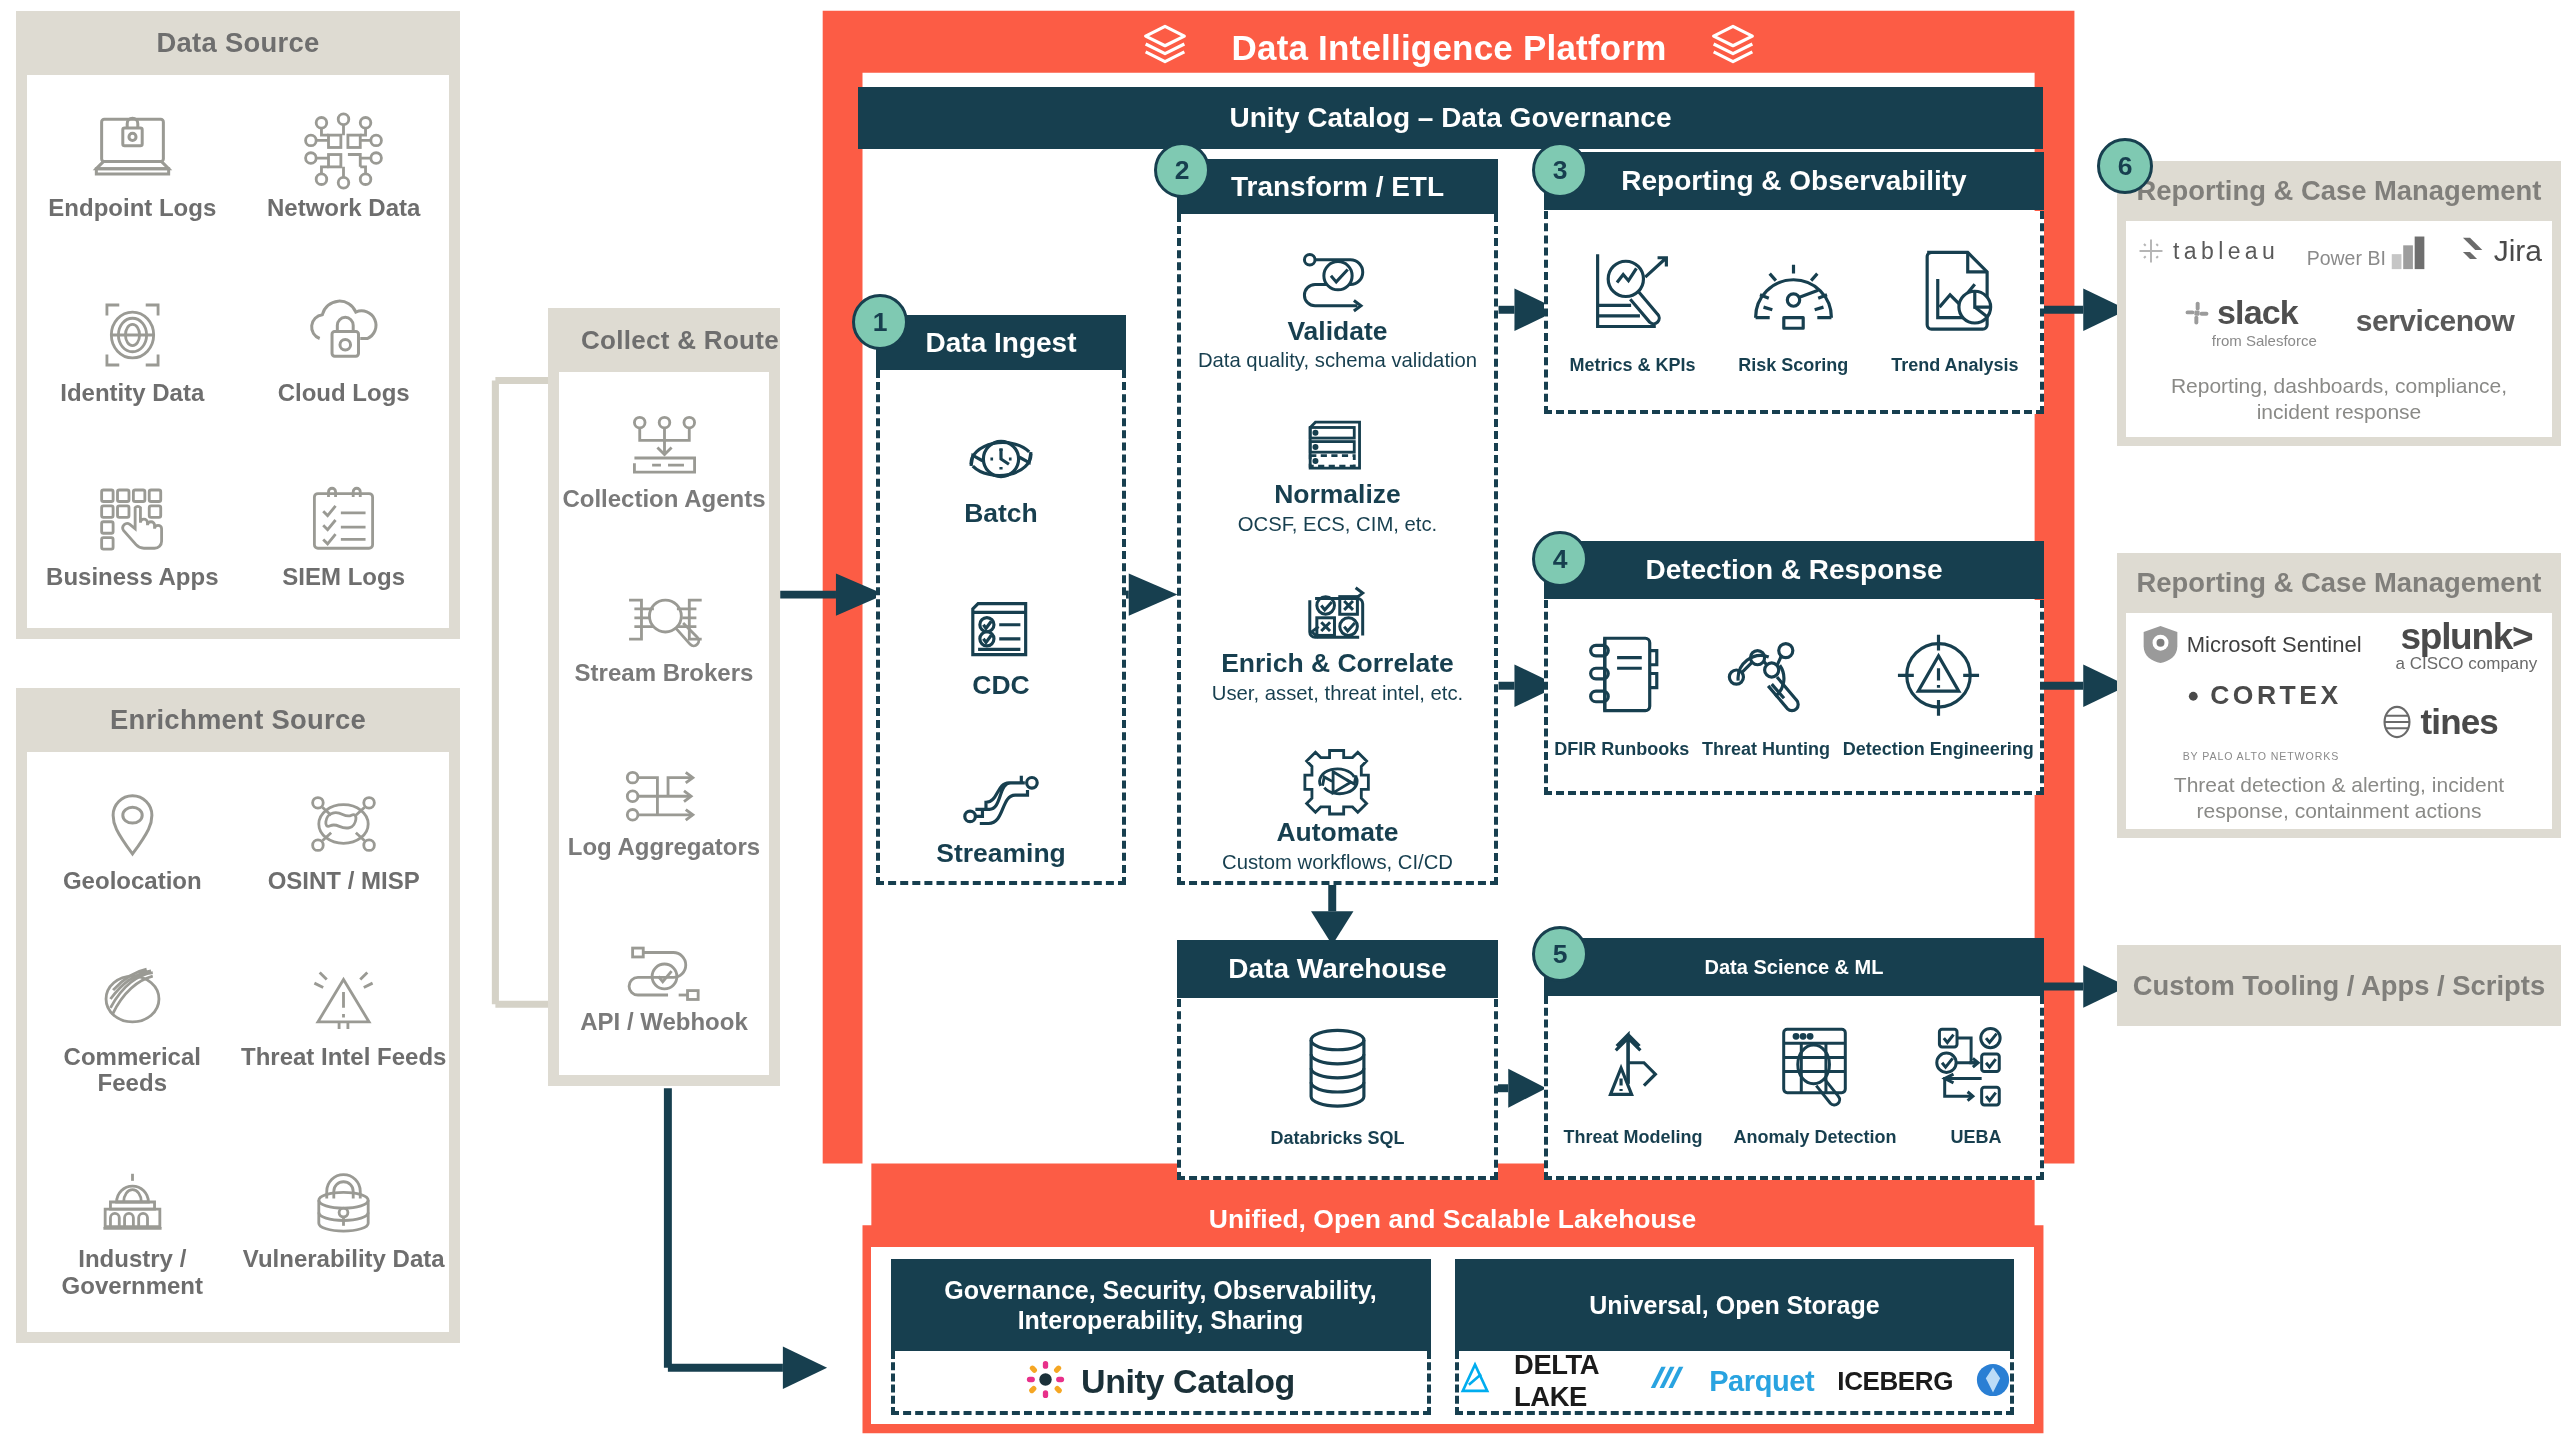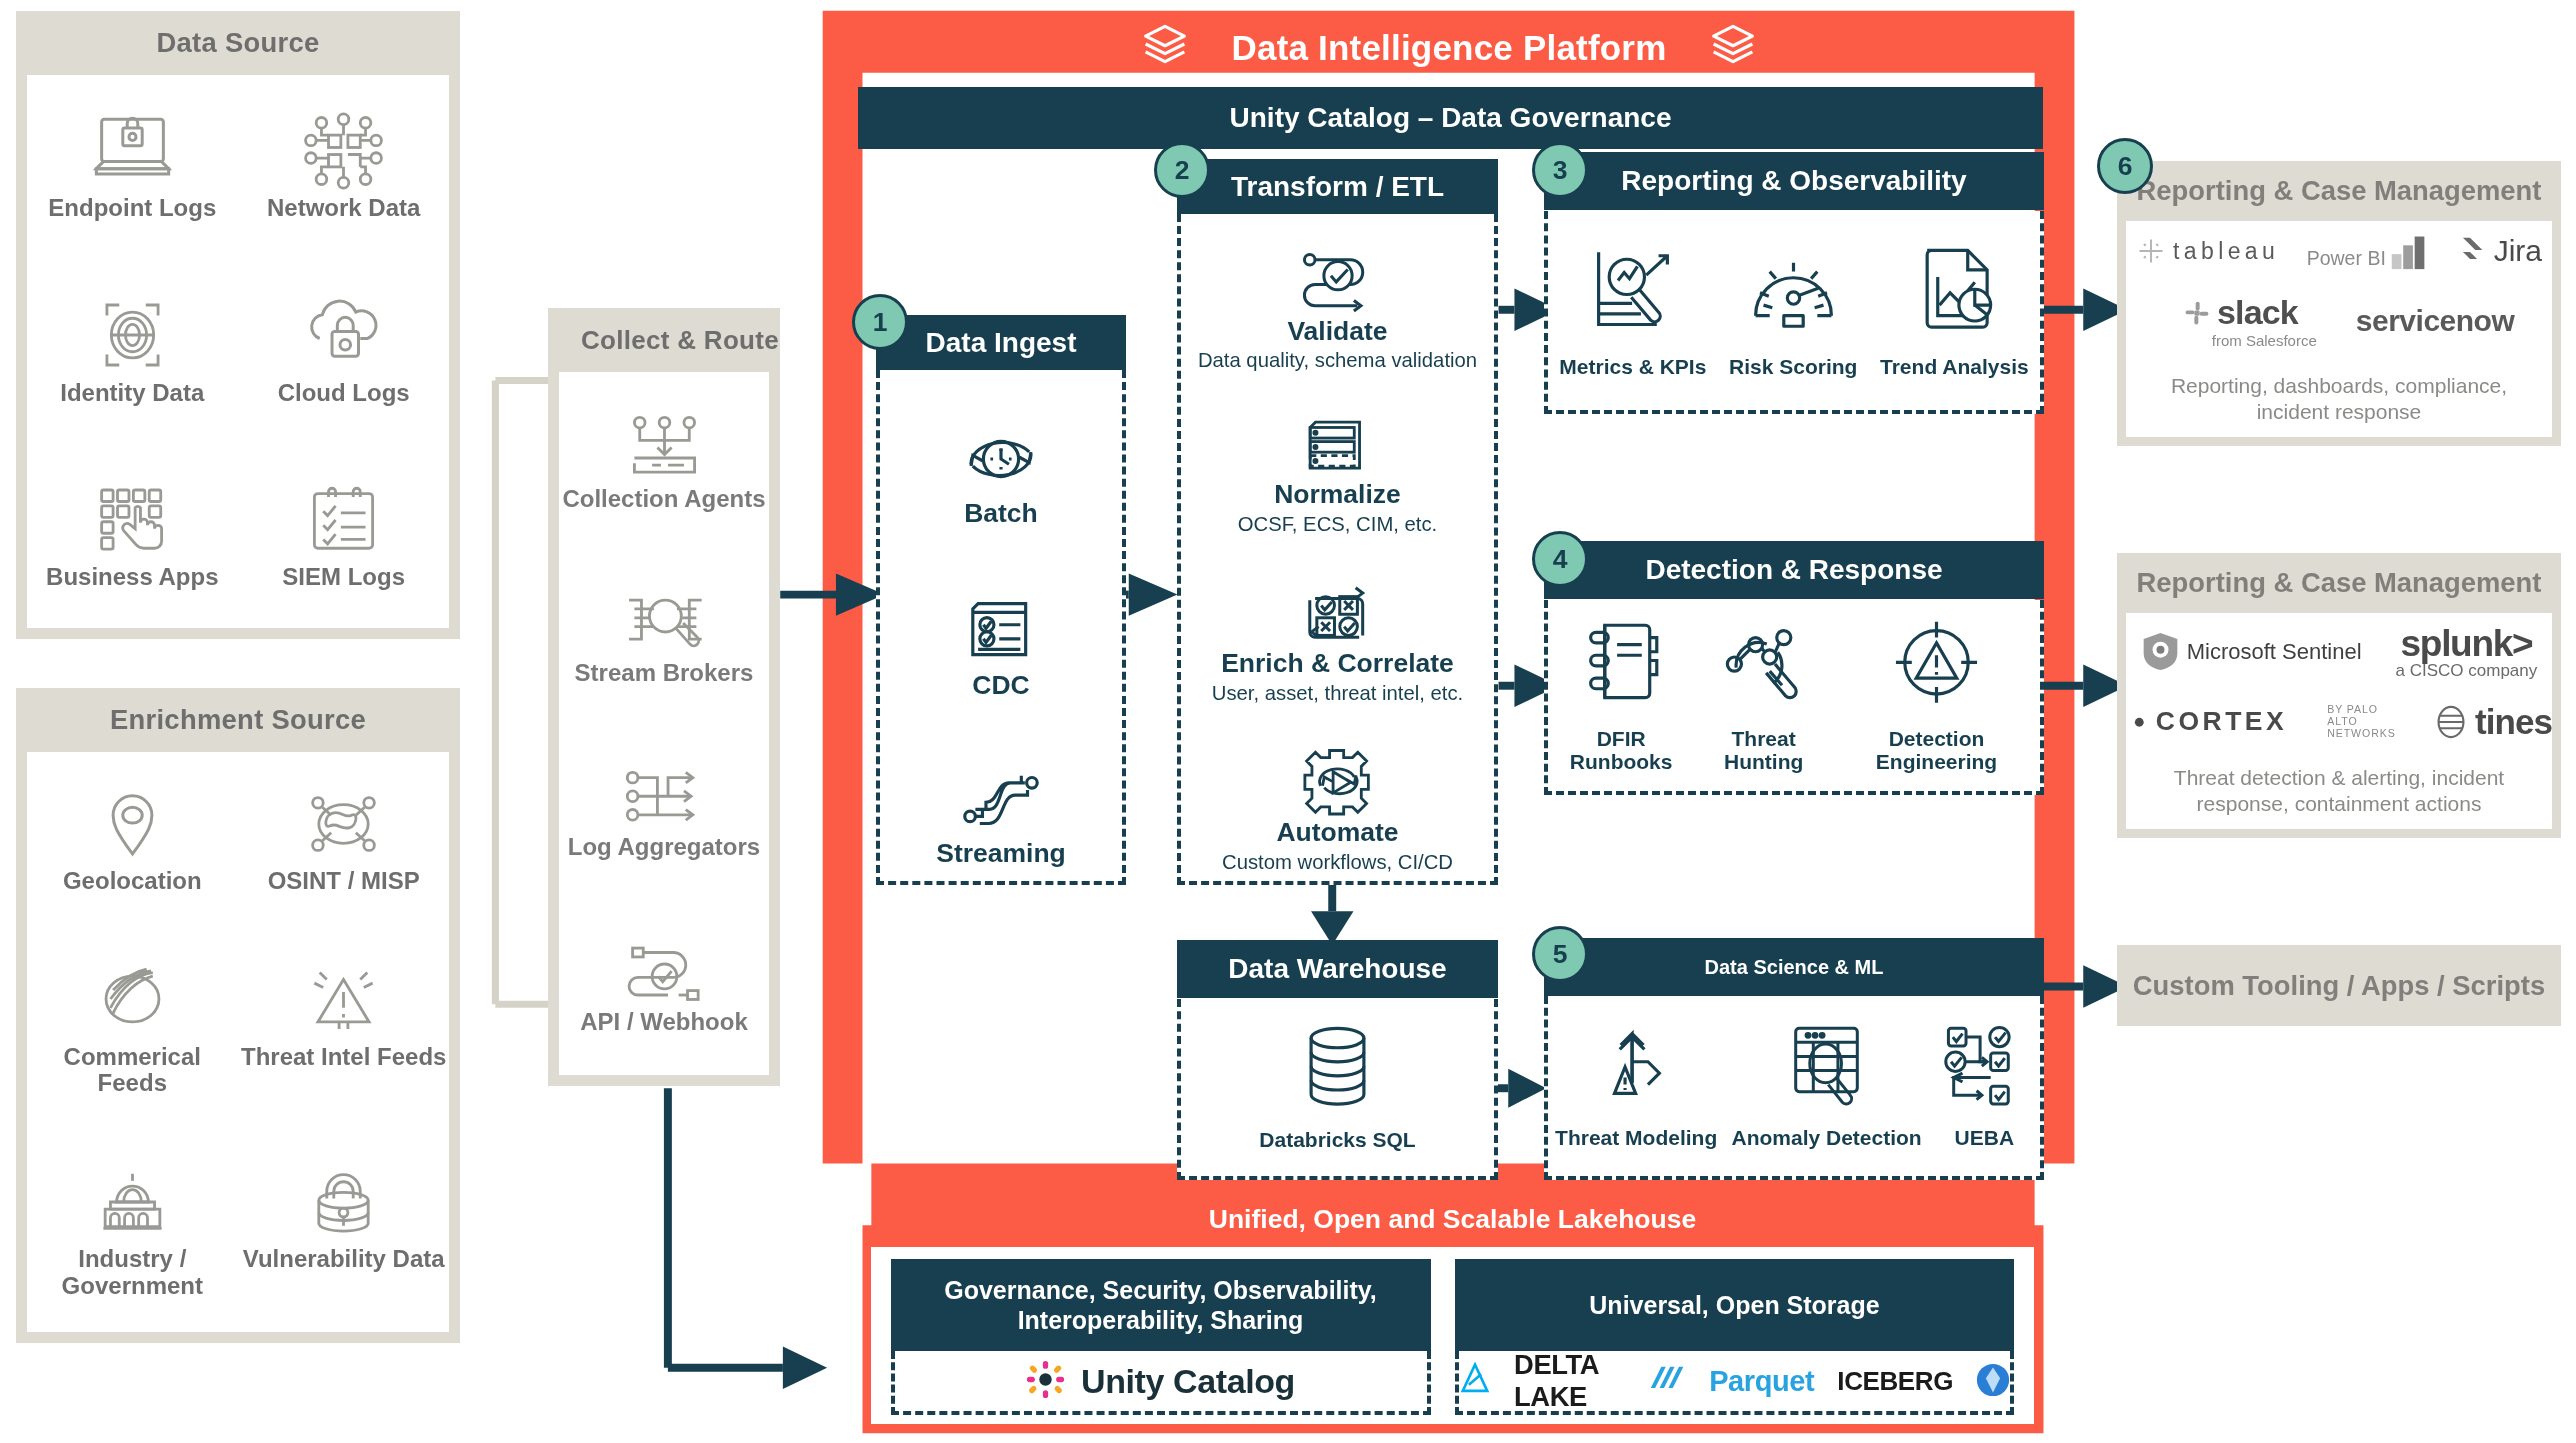--- a/index.html
+++ b/index.html
@@ -47,21 +47,21 @@
     position:absolute;width:50px;height:50px;border-radius:50%;
     background:#7fc9b2;border:3.5px solid #173f4f;color:#173f4f;
     display:flex;align-items:center;justify-content:center;
     font-size:26.5px;font-weight:bold;z-index:30;
   }
 
   
   .tile{display:flex;flex-direction:column;align-items:center;gap:3.5px;}
   .tile .t-name{color:#173f4f;font-size:26.5px;font-weight:bold;text-align:center;line-height:1.1;}
   .tile .t-sub{color:#173f4f;font-size:20.3px;text-align:center;line-height:1.15;}
-  .tile .t-name.sm{font-size:21px;margin-top:12px;}
+  .tile .t-name.sm{font-size:18px;margin-top:12px;}
 
   
   .rpanel{background:#dedbd2;}
   .rpanel .hdr{height:60px;display:flex;align-items:center;justify-content:center;
     color:#807f7b;font-size:27.4px;font-weight:bold;}
   .rpanel .body{position:absolute;left:8.8px;right:8.8px;top:60px;bottom:8.8px;background:#fff;
     display:flex;flex-direction:column;align-items:center;justify-content:center;}
   .rcaption{color:#8a8a87;font-size:21px;text-align:center;line-height:1.25;}
   .logorow{display:flex;align-items:center;justify-content:center;width:100%;}
 
@@ -806,21 +806,21 @@
           <span style="display:flex;flex-direction:column;line-height:1.05;">
             <span style="color:#3f3f3f;font-size:22px;">Microsoft Sentinel</span>
           </span>
         </span>
         <span style="display:flex;flex-direction:column;align-items:center;line-height:1;">
           <span style="color:#4a4a4a;font-size:37px;font-weight:bold;letter-spacing:-1.3px;">splunk&gt;</span>
           <span style="color:#6a6a6a;font-size:17px;">a CISCO company</span>
         </span>
       </div>
       <div class="logorow" style="gap:39px;">
-        <span style="display:flex;flex-direction:row;align-items:center;line-height:1.1;gap:40px;">
+        <span style="display:flex;flex-direction:column;align-items:center;line-height:1.1;gap:40px;">
           <span style="display:flex;align-items:center;gap:7px;">
             <svg width="23" height="26.5" viewBox="0 0 26 30" fill="#4a4a4a">
               <path d="M13 1 a14 14 0 0 0 0 28 a11 11 0 0 1 0 -28 z"></path>
                 <circle cx="15" cy="15" r="5"></circle>
             </svg>
             <span style="color:#4a4a4a;font-size:26.5px;font-weight:bold;letter-spacing:3.5px;">CORTEX</span>
           </span>
           <span style="color:#8a8a8a;font-size:10.6px;letter-spacing:0.9px;">BY PALO ALTO NETWORKS</span>
         </span>
         <span style="display:flex;align-items:center;gap:8px;">

